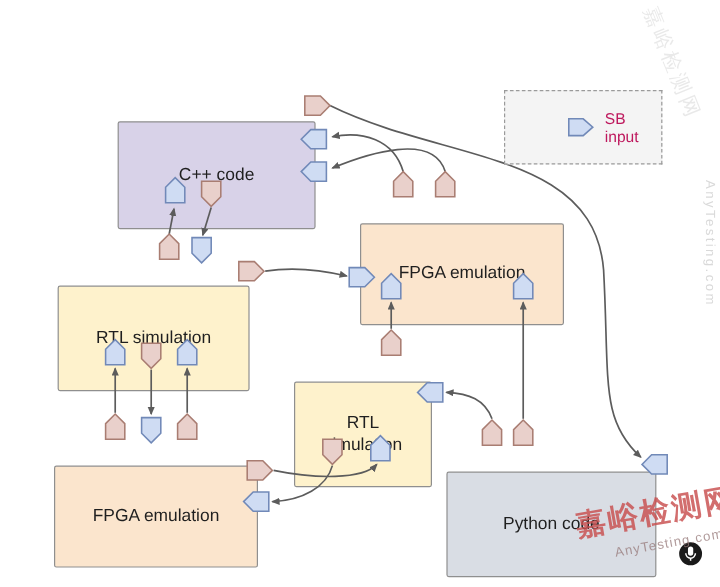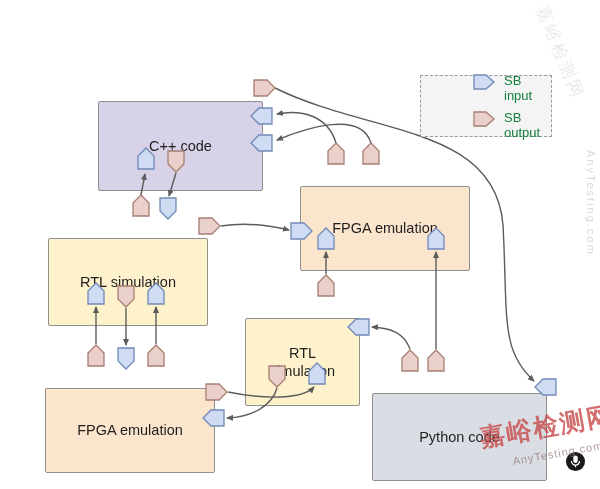--- a/index.html
+++ b/index.html
@@ -24,21 +24,21 @@
   .ah{fill:var(--arrow,#5c5c5c);}
   .conn{stroke-width:1.3px;}
   .conn.in{fill:var(--input-fill,#cfdcf3);stroke:var(--input-stroke,#7189b8);}
   .conn.out{fill:var(--output-fill,#e9d0cb);stroke:var(--output-stroke,#a97d72);}
 
   .legend{
     position:absolute;left:420px;top:75px;width:132px;height:62px;z-index:3;
     background:var(--legend-bg,#f4f4f4);border:1px dashed #9a9a9a;box-sizing:border-box;
     display:flex;flex-direction:column;justify-content:center;gap:7px;padding:6px 12px;
   }
-  .legend-row{display:flex;align-items:flex-start;gap:9px;font-size:13px;color:#15803d;padding-left:40px;}
+  .legend-row{display:flex;align-items:center;gap:9px;font-size:13px;color:#be185d;padding-left:40px;}
   .legend-swatch{width:22px;height:18px;flex:0 0 auto;}
 
   .footer{
     position:absolute;left:0;right:14px;top:451px;z-index:4;
     display:flex;justify-content:flex-end;align-items:center;gap:8px;
     font-size:14px;color:#2b2b2b;
   }
   .footer-icon{width:21px;height:21px;flex:0 0 auto;}
 
   .wm-brand{
@@ -146,26 +146,20 @@
     <polygon class="conn in" points="556,379 556,395 543,395 535,387 543,379"></polygon>
   </svg>
 
   <div class="legend">
     <div class="legend-row">
       <svg class="legend-swatch" viewBox="0 0 22 18">
         <polygon class="conn in" points="1,2 1,16 13,16 21,9 13,2"></polygon>
       </svg>
       <span>SB input</span>
     </div>
-    <div class="legend-row">
-      <svg class="legend-swatch" viewBox="0 0 22 18">
-        <polygon class="conn out" points="1,2 1,16 13,16 21,9 13,2"></polygon>
-      </svg>
-      <span>SB output</span>
-    </div>
   </div>
 
   <div class="footer">
     <svg class="footer-icon" viewBox="0 0 22 22">
       <circle cx="11" cy="11" r="10" fill="#1a1a1a"></circle>
       <rect x="8.7" y="4.6" width="4.6" height="8" rx="2.3" fill="#ffffff"></rect>
       <path d="M6.8,10.6 a4.2,4.2 0 0 0 8.4,0" fill="none" stroke="#ffffff" stroke-width="1.3"></path>
       <line x1="11" y1="14.8" x2="11" y2="17" stroke="#ffffff" stroke-width="1.3"></line>
     </svg>
   </div>

